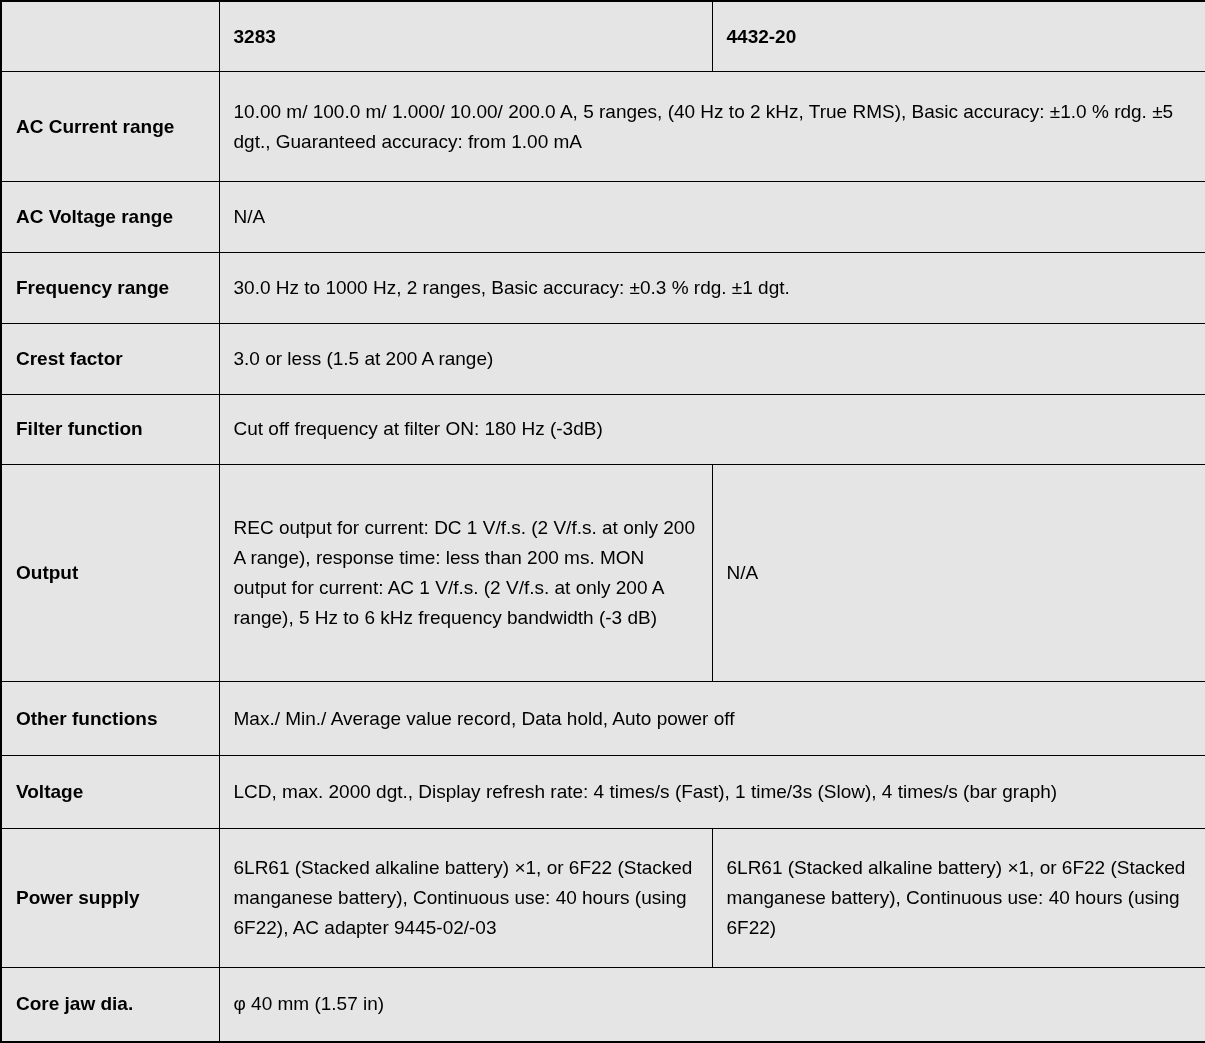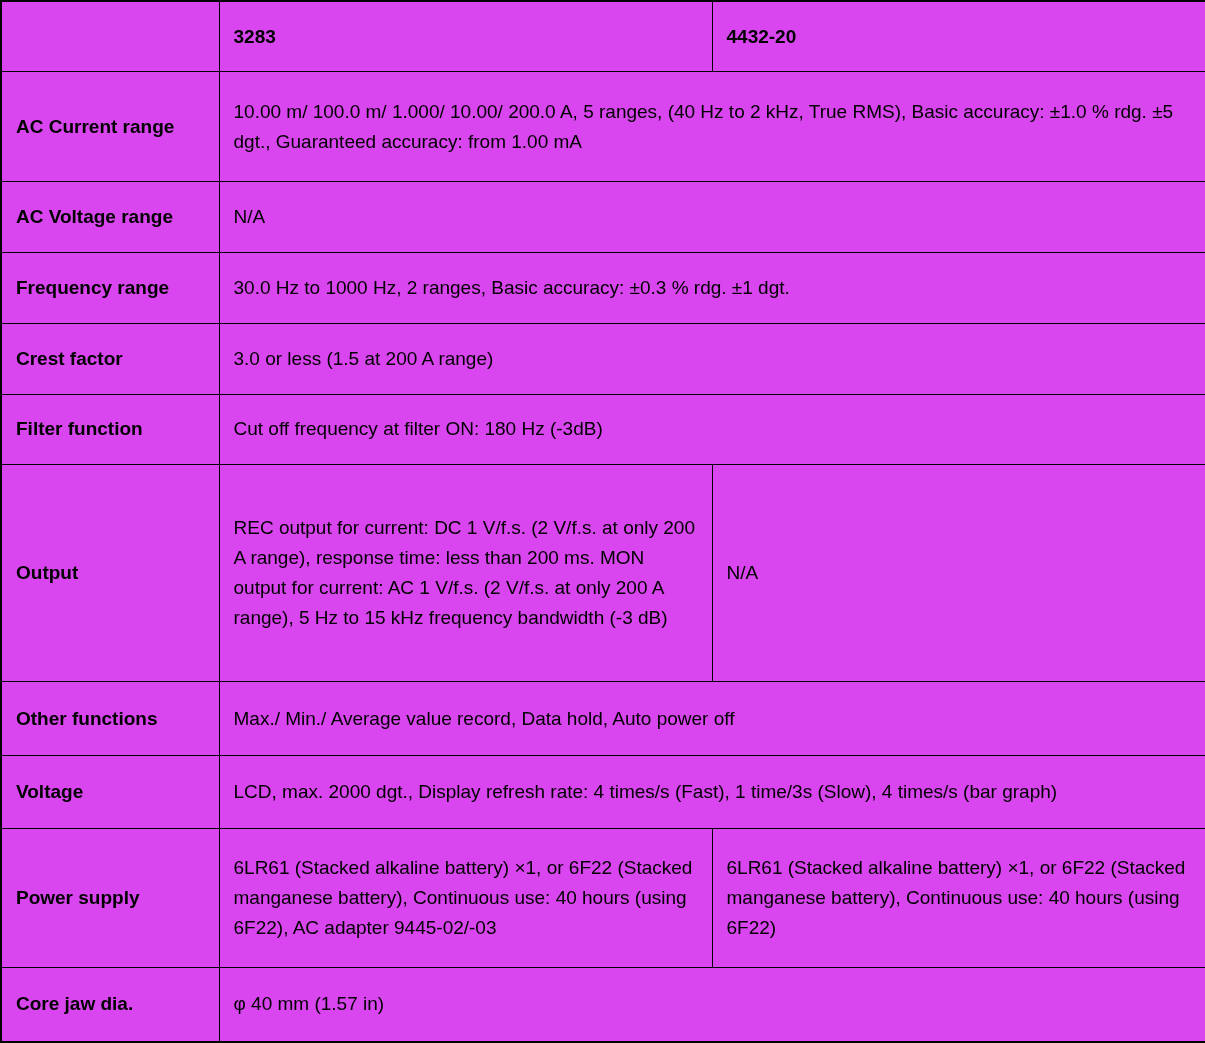--- a/index.html
+++ b/index.html
@@ -4,21 +4,21 @@
 <style>
   html, body {
     margin: 0;
     padding: 0;
     background: #ffffff;
   }
   .page {
     width: 1205px;
     height: 1043px;
     box-sizing: border-box;
-    background: #d946ef;
+    background: #e5e5e5;
   }
   table.spec-table {
     border-collapse: collapse;
     table-layout: fixed;
     width: 1205px;
     height: 1043px;
     border: 2px solid #000000;
     font-family: "Liberation Sans", sans-serif;
     font-size: 19px;
     line-height: 30px;
@@ -77,21 +77,21 @@
         <td colspan="2">3.0 or less (1.5 at 200 A range)</td>
       </tr>
 
       <tr style="height:57px">
         <td class="label-cell">Filter function</td>
         <td colspan="2">Cut off frequency at filter ON: 180 Hz (-3dB)</td>
       </tr>
 
       <tr style="height:174px">
         <td class="label-cell">Output</td>
-        <td>REC output for current: DC 1 V/f.s. (2 V/f.s. at only 200 A range), response time: less than 200 ms. MON output for current: AC 1 V/f.s. (2 V/f.s. at only 200 A range), 5 Hz to 15 kHz frequency bandwidth (-3 dB)</td>
+        <td>REC output for current: DC 1 V/f.s. (2 V/f.s. at only 200 A range), response time: less than 200 ms. MON output for current: AC 1 V/f.s. (2 V/f.s. at only 200 A range), 5 Hz to 6 kHz frequency bandwidth (-3 dB)</td>
         <td>N/A</td>
       </tr>
 
       <tr style="height:60px">
         <td class="label-cell">Other functions</td>
         <td colspan="2">Max./ Min./ Average value record, Data hold, Auto power off</td>
       </tr>
 
       <tr style="height:58px">
         <td class="label-cell">Voltage</td>

